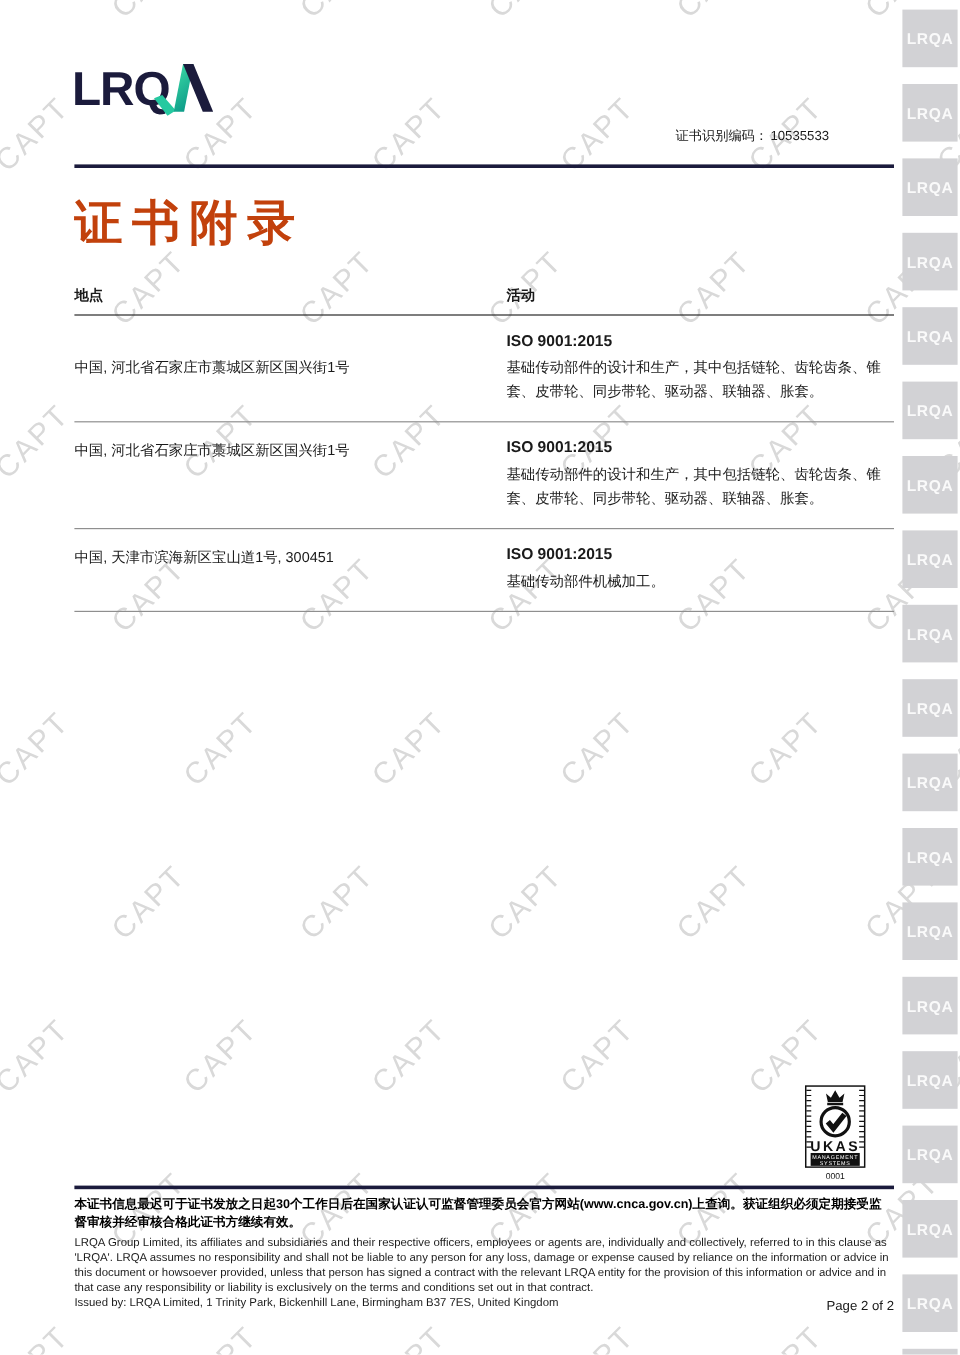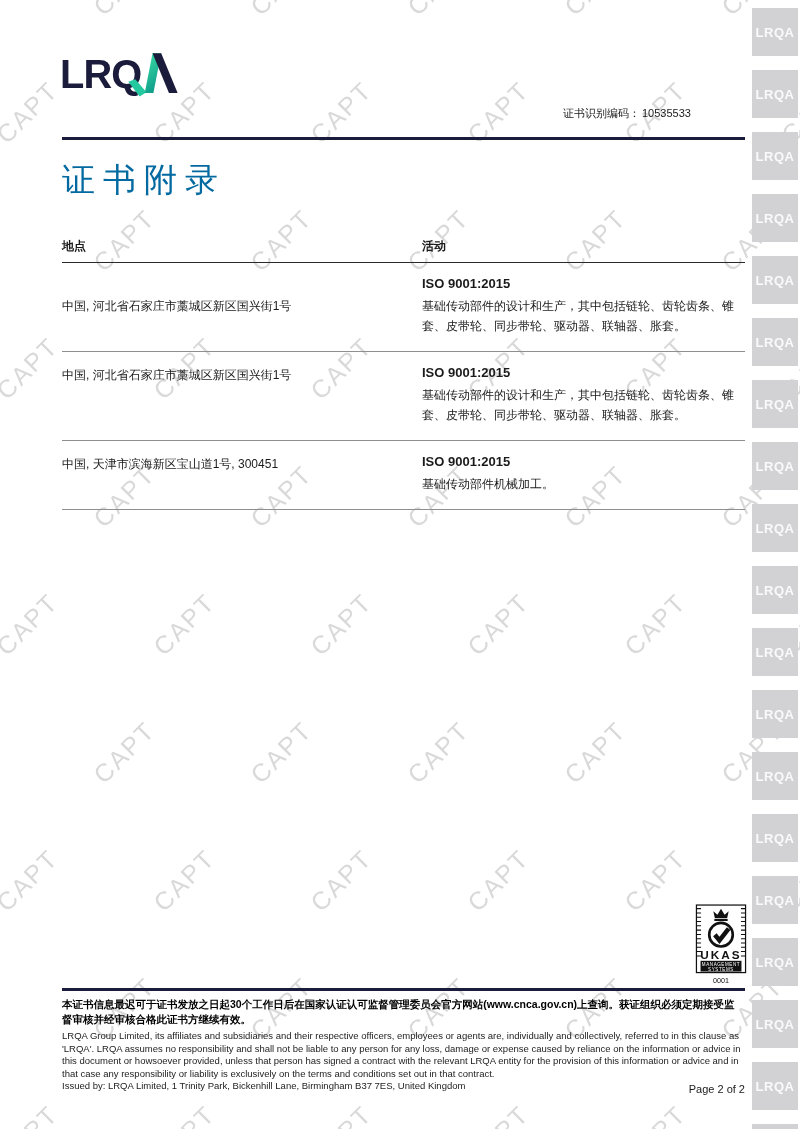--- a/index.html
+++ b/index.html
@@ -37,38 +37,38 @@
   }
   .cert-id .lbl { margin-right:2px; }
   .rule-navy {
     position:absolute; left:62px; width:683px; height:3px; background:#1b1b3c;
   }
   .rule-top { top:137px; }
   .rule-bottom { top:988px; }
 
   .page-title {
     position:absolute; left:62px; top:158px;
-    font-size:33px; font-weight:400; letter-spacing:8px; color:#0369a1;
+    font-size:40px; font-weight:700; letter-spacing:8px; color:#c2410c;
   }
 
   
   .cert-table { position:absolute; left:62px; top:238px; width:683px; font-size:12px; color:#1a1a1a; }
   .t-head { display:flex; padding-bottom:7px; border-bottom:1px solid #2a2a2a; font-weight:700; }
   .t-row  { display:flex; padding:13px 0 15px 0; border-bottom:1px solid #8f8f8f; }
   .cell.loc { width:360px; padding-right:24px; }
   .cell.act { flex:1; }
   .v-center { display:flex; align-items:center; }
   .company { line-height:20px; margin-bottom:8px; }
   .company:empty { margin-bottom:0; }
   .address { line-height:20px; }
   .standard { font-weight:700; font-size:13px; margin-bottom:5px; }
   .activity { line-height:20px; }
 
   
-  .ukas-wrap { position:absolute; left:688px; top:903px; width:66px; text-align:center; }
+  .ukas-wrap { position:absolute; left:663px; top:903px; width:66px; text-align:center; }
 
   
   .footer { position:absolute; left:62px; top:997px; width:683px; }
   .f-cn { font-size:10.5px; line-height:15px; font-weight:600; color:#000; }
   .f-en { font-size:9.5px; line-height:12.6px; color:#1c1c1c; margin-top:3px; }
   .f-issued { font-size:9.5px; line-height:12.6px; color:#1c1c1c; }
   .page-num {
     position:absolute; left:62px; top:1083px; width:683px;
     text-align:right; font-size:11px; color:#1a1a1a;
   }

